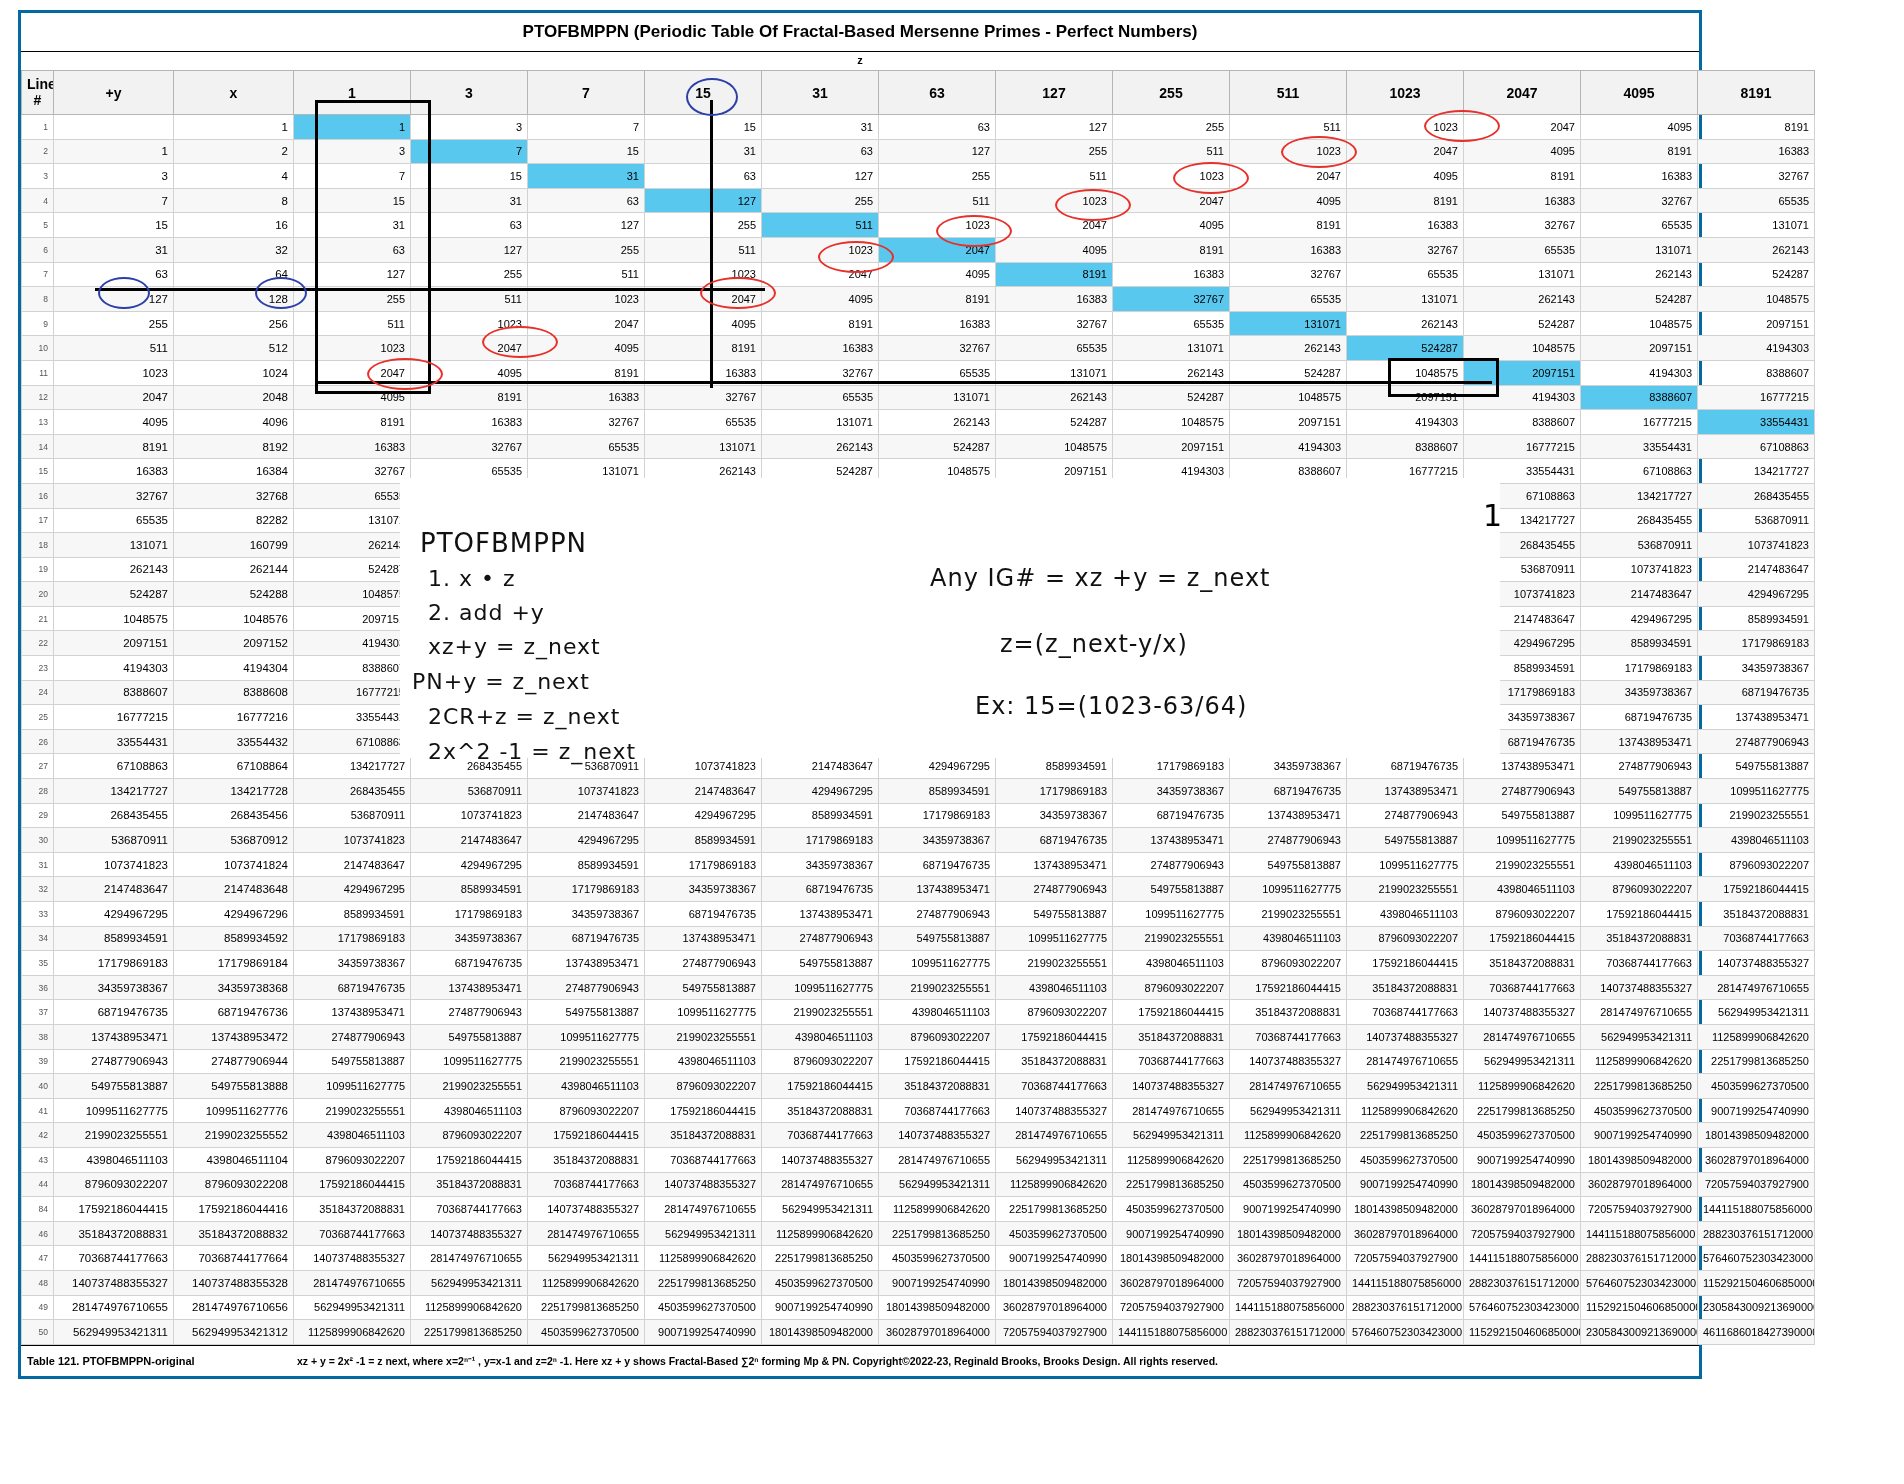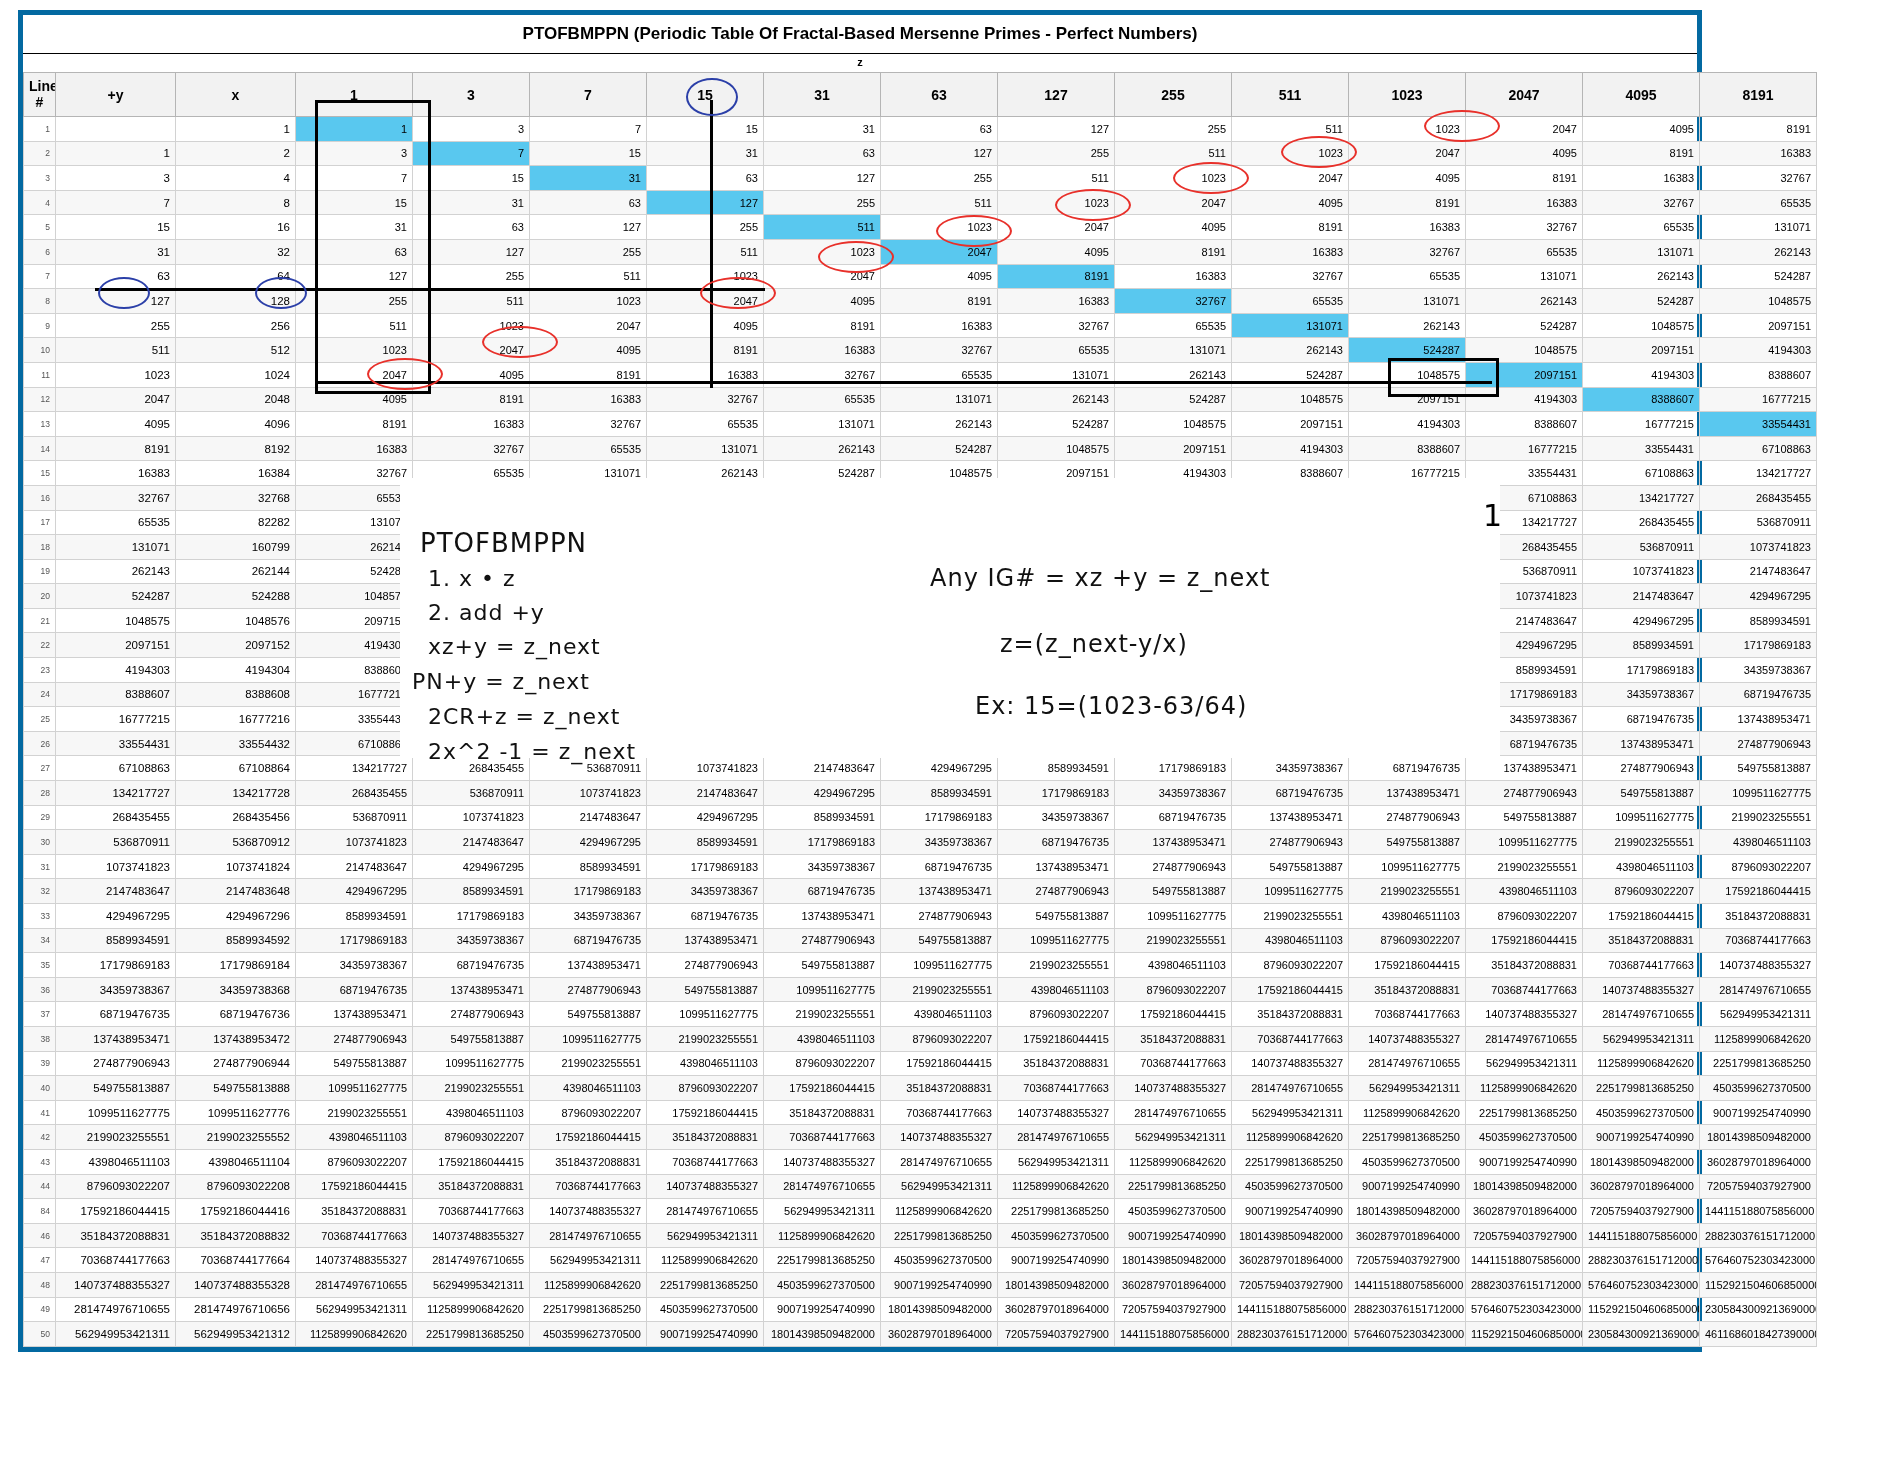--- a/index.html
+++ b/index.html
@@ -18,21 +18,21 @@
     position: relative;
     width: 1904px;
     height: 1484px;
     background: #fff;
   }
   .sheet {
     position: absolute;
     left: 18px;
     top: 10px;
     width: 1684px;
-    border: 5px solid #0369a1;
+    border: 3px solid #0369a1;
     background: #fff;
     box-sizing: border-box;
   }
   .title-bar {
     height: 38px;
     line-height: 38px;
     text-align: center;
     font-weight: bold;
     font-size: 17px;
     border-bottom: 1px solid #000;
@@ -1110,20 +1110,24 @@
             <td>144115188075856000</td>
             <td>288230376151712000</td>
             <td>576460752303423000</td>
             <td>1152921504606850000</td>
             <td>2305843009213690000</td>
             <td>4611686018427390000</td>
           </tr>
         </tbody>
     </table>
 
+    <div class="footer">
+      <div class="f-left">Table 121. PTOFBMPPN-original</div>
+      <div class="f-right">xz + y = 2x² -1 = z next, where x=2ⁿ⁻¹ , y=x-1 and z=2ⁿ -1.  Here xz + y shows Fractal-Based ∑2ⁿ forming Mp &amp; PN. Copyright©2022-23, Reginald Brooks, Brooks Design. All rights reserved.</div>
+    </div>
   </div>
 
   <div class="boxout" style="left:315px; top:100px; width:110px; height:288px;"></div>
   <div class="vline" style="left:710px; top:100px; height:288px;"></div>
   <div class="hline" style="left:95px; top:288px; width:670px;"></div>
   <div class="hline" style="left:315px; top:381px; width:1177px;"></div>
   <div class="boxout" style="left:1388px; top:358px; width:105px; height:33px;"></div>
 
   <div class="circle blue" style="left:686px; top:78px; width:48px; height:34px;"></div>
   <div class="circle blue" style="left:98px; top:277px; width:48px; height:28px;"></div>

